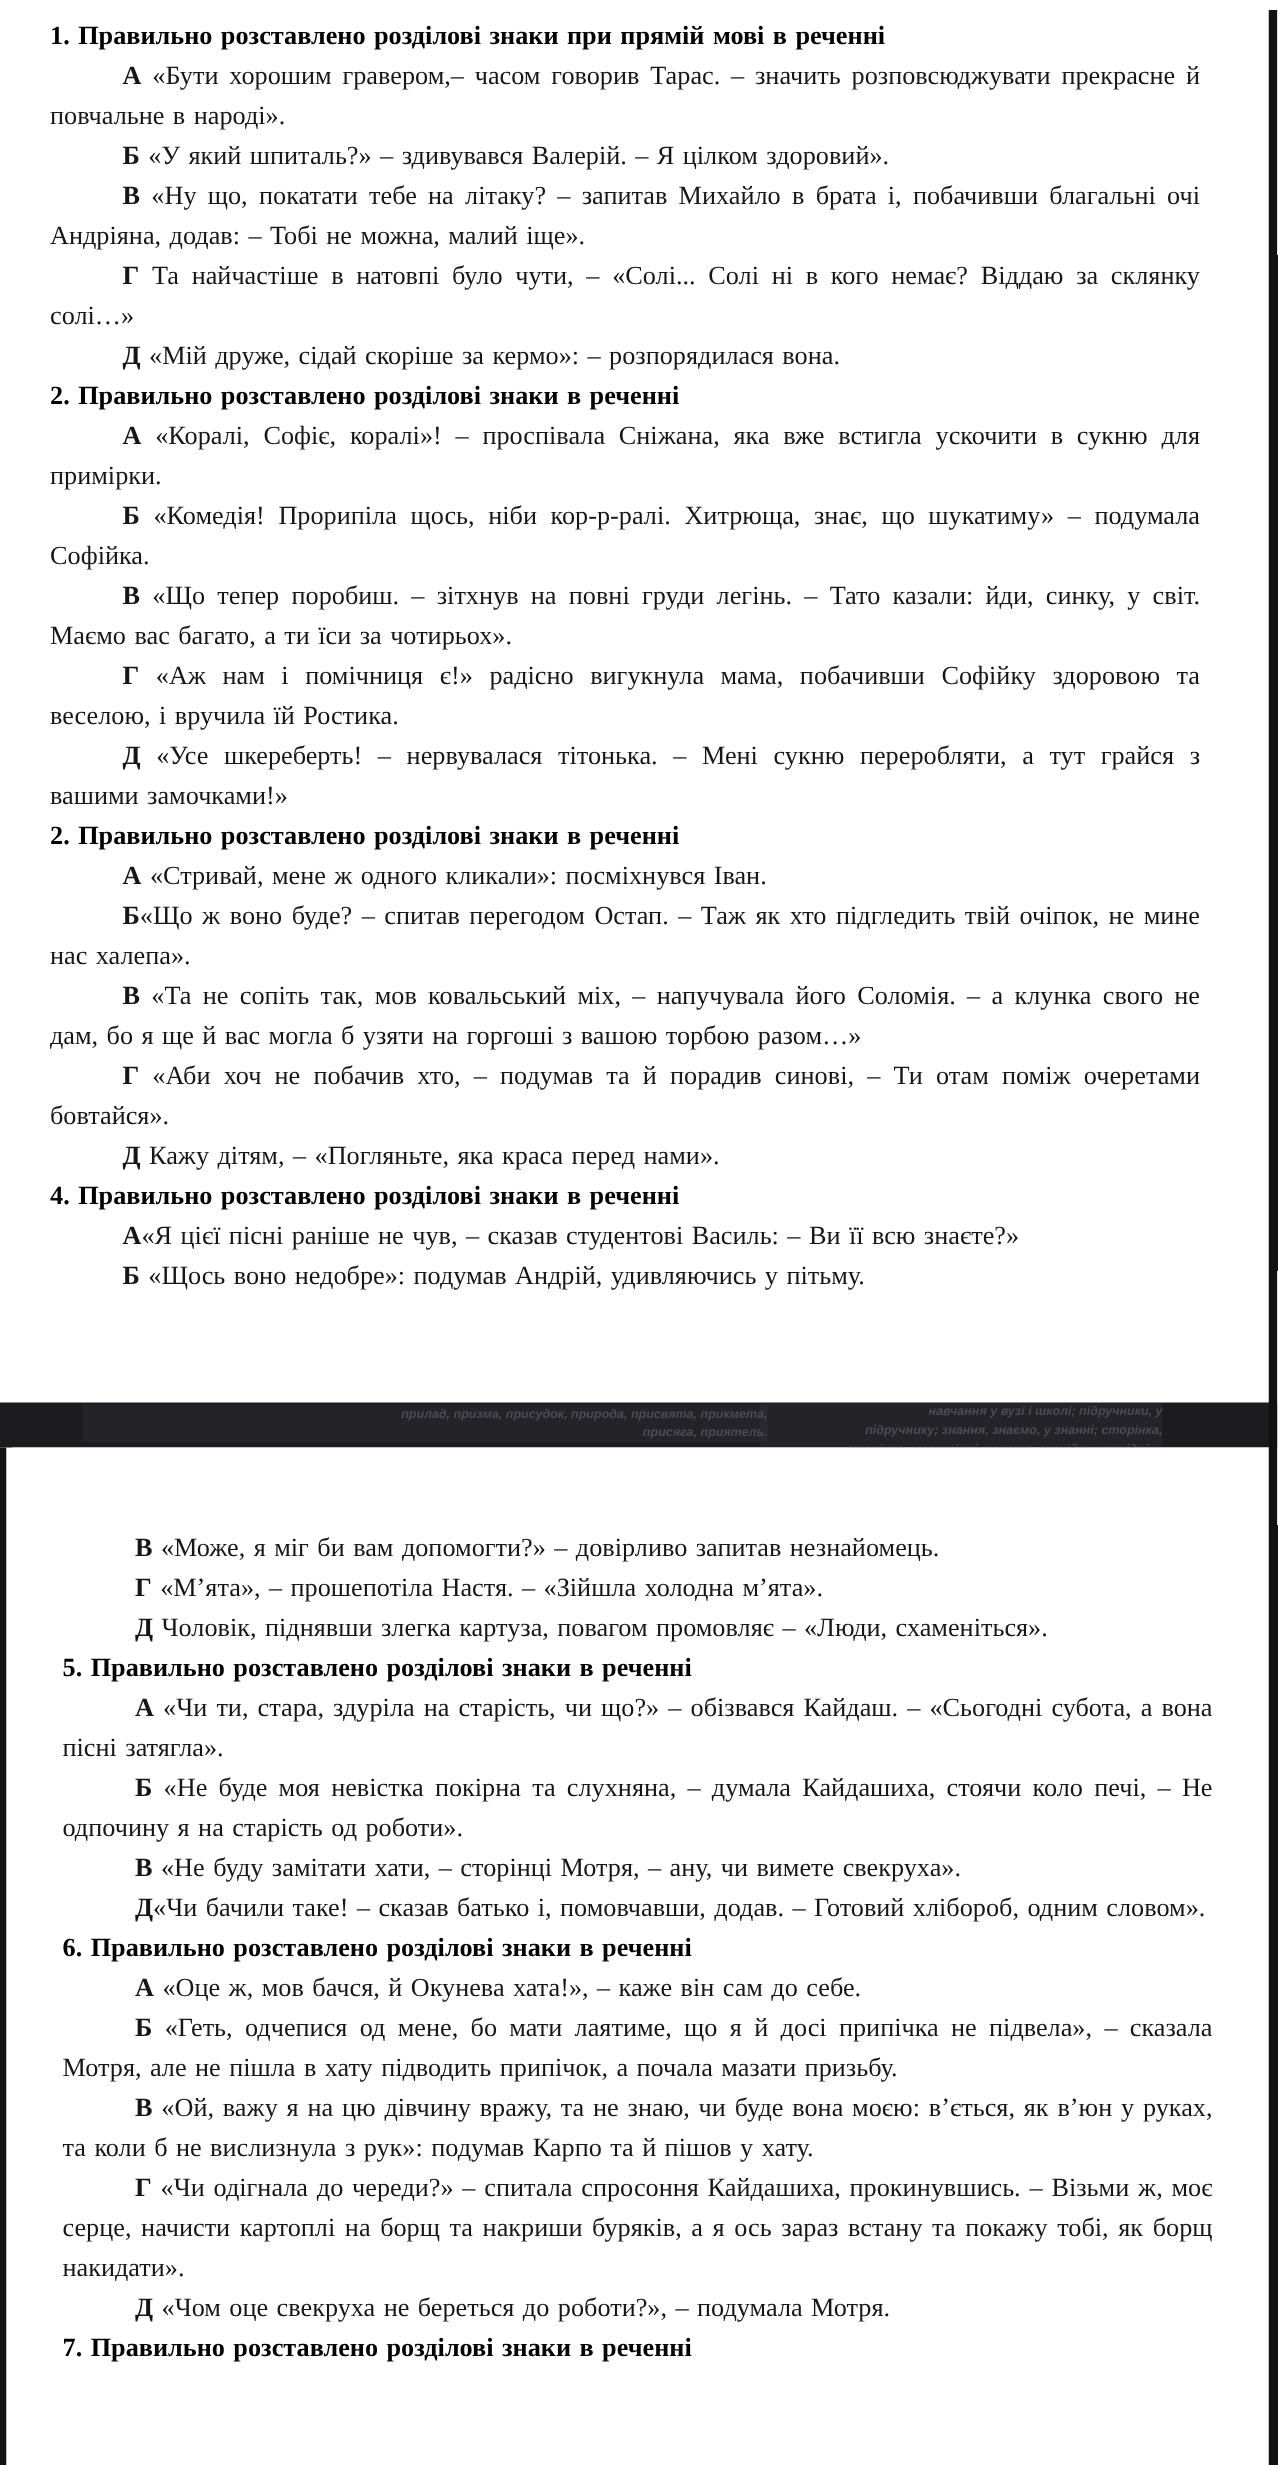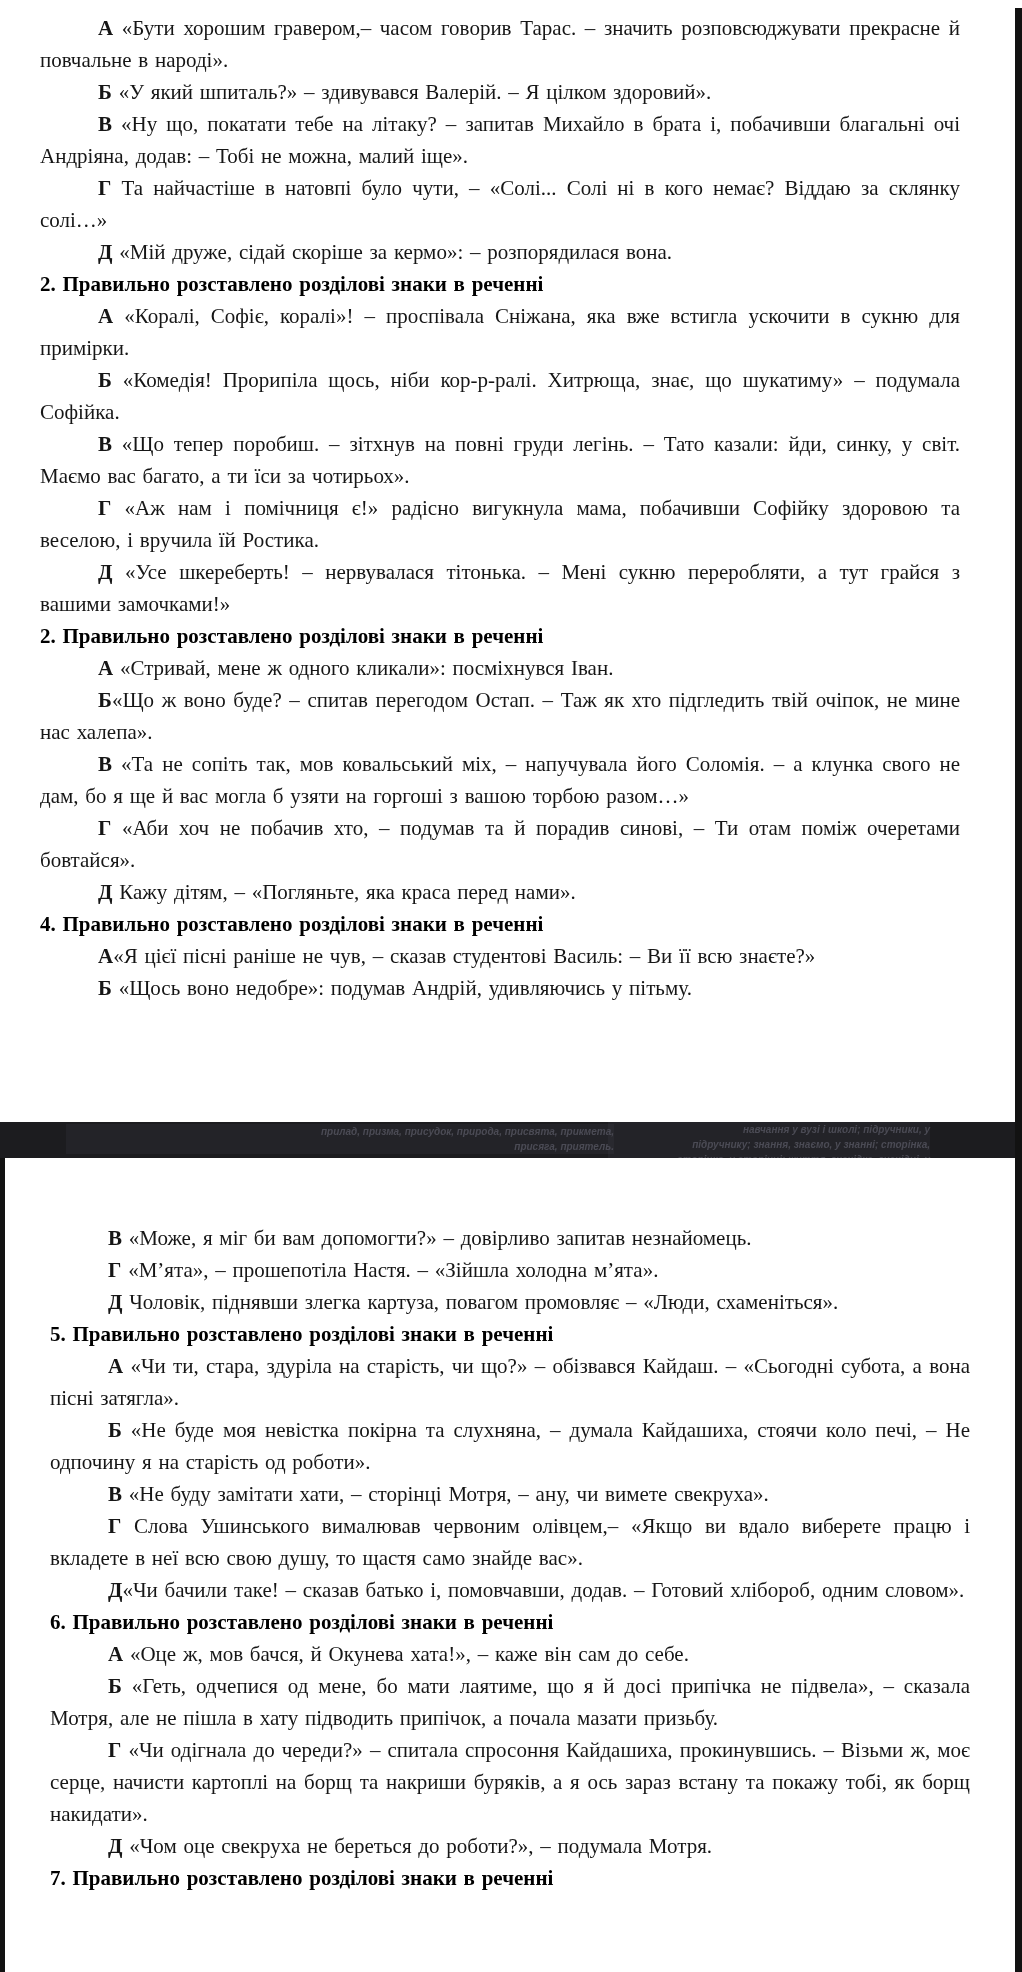--- a/index.html
+++ b/index.html
@@ -50,20 +50,21 @@
     position:absolute;left:0;top:1158px;width:5px;height:814px;
     background:#121212;
   }
 </style>
 </head>
 <body>
 
 <div class="canvas">
 
   <div class="page page1">
+    <p class="q">1. Правильно розставлено розділові знаки при прямій мові в реченні</p>
     <p class="o"><b>А</b><span> «Бути хорошим гравером,– часом говорив Тарас. – значить розповсюджувати прекрасне й повчальне в народі».</span></p>
     <p class="o"><b>Б</b><span> «У який шпиталь?» – здивувався Валерій. – Я цілком здоровий».</span></p>
     <p class="o"><b>В</b><span> «Ну що, покатати тебе на літаку? – запитав Михайло в брата і, побачивши благальні очі Андріяна, додав: – Тобі не можна, малий іще».</span></p>
     <p class="o"><b>Г</b><span> Та найчастіше в натовпі було чути, – «Солі... Солі ні в кого немає? Віддаю за склянку солі…»</span></p>
     <p class="o"><b>Д</b><span> «Мій друже, сідай скоріше за кермо»: – розпорядилася вона.</span></p>
     <p class="q">2. Правильно розставлено розділові знаки в реченні</p>
     <p class="o"><b>А</b><span> «Коралі, Софіє, коралі»! – проспівала Сніжана, яка вже встигла ускочити в сукню для примірки.</span></p>
     <p class="o"><b>Б</b><span> «Комедія! Прорипіла щось, ніби кор-р-ралі. Хитрюща, знає, що шукатиму» – подумала Софійка.</span></p>
     <p class="o"><b>В</b><span> «Що тепер поробиш. – зітхнув на повні груди легінь. – Тато казали: йди, синку, у світ. Маємо вас багато, а ти їси за чотирьох».</span></p>
     <p class="o"><b>Г</b><span> «Аж нам і помічниця є!» радісно вигукнула мама, побачивши Софійку здоровою та веселою, і вручила їй Ростика.</span></p>
@@ -92,25 +93,25 @@
   </div>
 
   <div class="page page2">
     <p class="o"><b>В</b><span> «Може, я міг би вам допомогти?» – довірливо запитав незнайомець.</span></p>
     <p class="o"><b>Г</b><span> «М’ята», – прошепотіла Настя. – «Зійшла холодна м’ята».</span></p>
     <p class="o"><b>Д</b><span> Чоловік, піднявши злегка картуза, повагом промовляє – «Люди, схаменіться».</span></p>
     <p class="q">5. Правильно розставлено розділові знаки в реченні</p>
     <p class="o"><b>А</b><span> «Чи ти, стара, здуріла на старість, чи що?» – обізвався Кайдаш. – «Сьогодні субота, а вона пісні затягла».</span></p>
     <p class="o"><b>Б</b><span> «Не буде моя невістка покірна та слухняна, – думала Кайдашиха, стоячи коло печі, – Не одпочину я на старість од роботи».</span></p>
     <p class="o"><b>В</b><span> «Не буду замітати хати, – сторінці Мотря, – ану, чи вимете свекруха».</span></p>
-    <p class="o"><b>Г</b><span> Слова Ушинського вималював червоним олівцем,– «Якщо ви вдало виберете працю і вкладете в неї всю свою душу, то щастя само знайде вас».</span></p>
     <p class="o"><b>Д</b><span>«Чи бачили таке! – сказав батько і, помовчавши, додав. – Готовий хлібороб, одним словом».</span></p>
     <p class="q">6. Правильно розставлено розділові знаки в реченні</p>
     <p class="o"><b>А</b><span> «Оце ж, мов бачся, й Окунева хата!», – каже він сам до себе.</span></p>
     <p class="o"><b>Б</b><span> «Геть, одчепися од мене, бо мати лаятиме, що я й досі припічка не підвела», – сказала Мотря, але не пішла в хату підводить припічок, а почала мазати призьбу.</span></p>
+    <p class="o"><b>В</b><span> «Ой, важу я на цю дівчину вражу, та не знаю, чи буде вона моєю: в’ється, як в’юн у руках, та коли б не вислизнула з рук»: подумав Карпо та й пішов у хату.</span></p>
     <p class="o"><b>Г</b><span> «Чи одігнала до череди?» – спитала спросоння Кайдашиха, прокинувшись. – Візьми ж, моє серце, начисти картоплі на борщ та накриши буряків, а я ось зараз встану та покажу тобі, як борщ накидати».</span></p>
     <p class="o"><b>Д</b><span> «Чом оце свекруха не береться до роботи?», – подумала Мотря.</span></p>
     <p class="q">7. Правильно розставлено розділові знаки в реченні</p>
   </div>
 
   <div class="edge-right"></div>
   <div class="edge-left"></div>
 
 </div>
 

